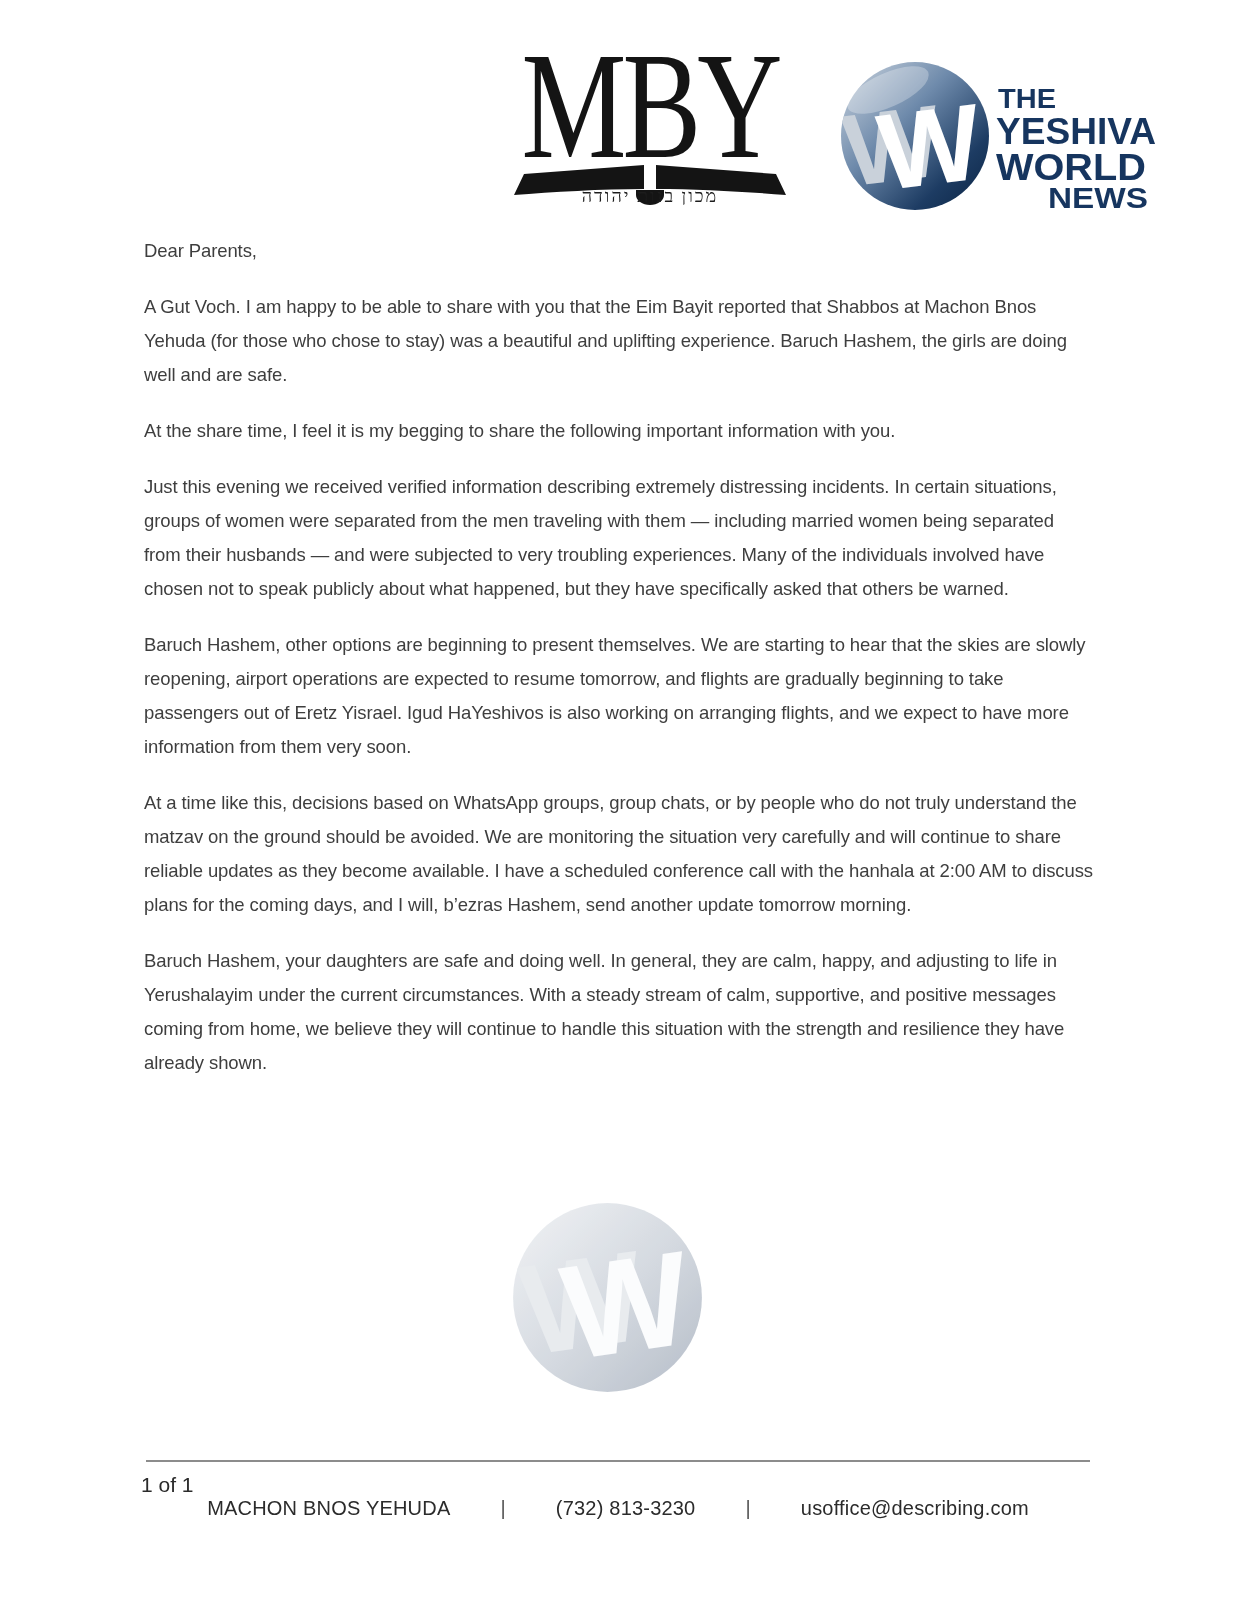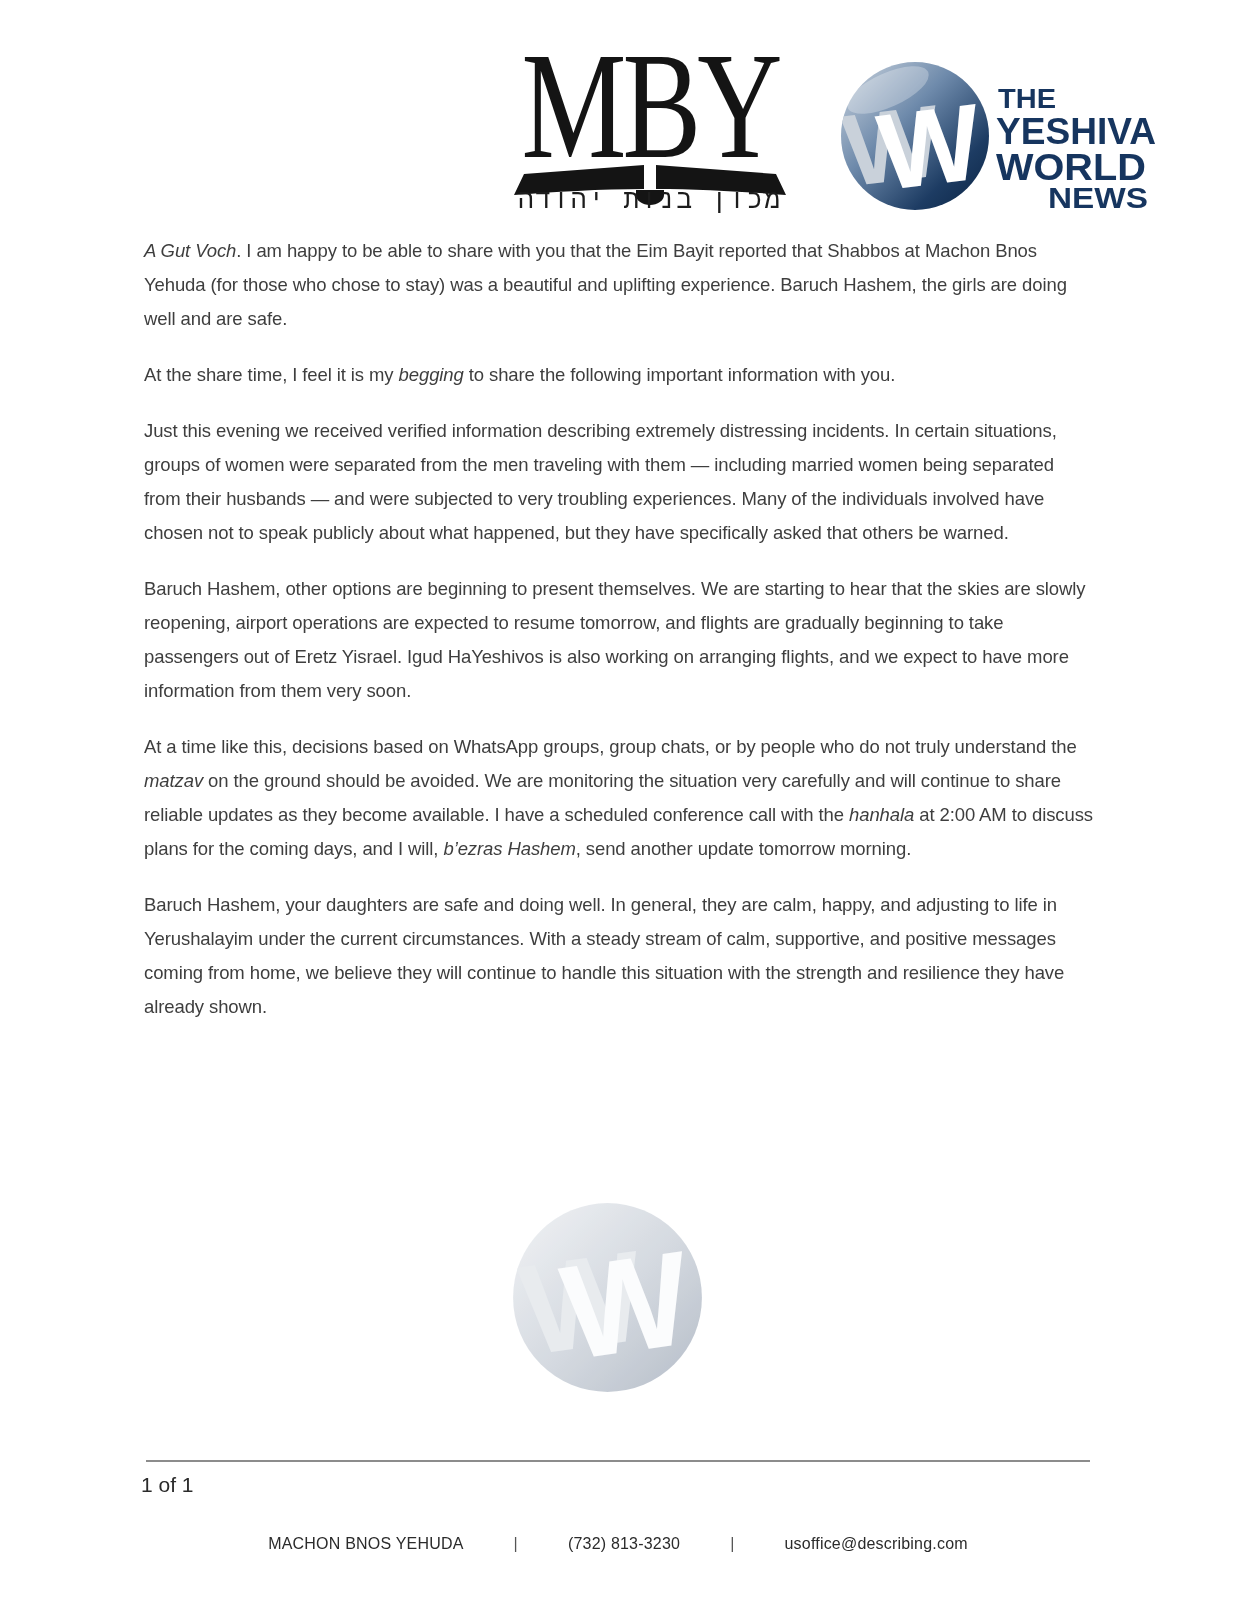--- a/index.html
+++ b/index.html
@@ -15,43 +15,43 @@
   .mby-word{
     position:absolute;top:0;left:0;width:300px;
     font-family:"Liberation Serif","DejaVu Serif",serif;
     font-size:118px;line-height:1;letter-spacing:-4px;
     transform:scaleY(1.30);transform-origin:center top;
     color:#141414;white-space:nowrap;
   }
   .mby-book{position:absolute;top:132px;left:10px;width:280px;height:46px;}
   .mby-hebrew{
     position:absolute;top:156px;left:0;width:300px;text-align:center;
-    font-family:Liberation Mono, monospace;
-    font-size:26px;color:#1c1c1c;letter-spacing:2px;
+    font-family:Liberation Serif, serif;
+    font-size:18px;color:#1c1c1c;letter-spacing:2px;
   }
   .ywn{position:absolute;left:836px;top:56px;width:322px;height:162px;}
   
   .watermark{position:absolute;left:510px;top:1200px;width:195px;height:195px;opacity:0.85;z-index:0;}
   
   .letter{
     position:absolute;left:144px;top:234px;width:950px;
     font-size:18.5px;line-height:34px;color:#3e3e3e;
     letter-spacing:-0.1px;z-index:1;
   }
   .letter p{margin:0 0 22px 0;}
   .run-normal{font-style:normal;}
-  .run-italic{font-style:italic;}
+  .run-italic{}
   .run-bold{font-weight:bold;color:#161616;}
   
   .footer-rule{position:absolute;left:146px;top:1460px;width:944px;height:0;border-top:2px solid #8c8c8c;}
   .page-indicator{position:absolute;left:141px;top:1473px;font-size:21px;color:#2b2b2b;}
   .footer-row{
     position:absolute;left:0;top:1497px;width:1236px;
     display:flex;justify-content:center;align-items:center;gap:50px;
-    font-size:16px;color:#2b2b2b;letter-spacing:0.2px;margin-top:38px;
+    font-size:20px;color:#2b2b2b;letter-spacing:0.2px;
   }
   .footer-sep{color:#555555;}
 </style>
 </head>
 <body>
 
 <div class="page">
 
   <svg class="watermark" viewBox="0 0 190 190" aria-hidden="true">
     <defs>
@@ -104,20 +104,21 @@
     </g>
     <g font-family="Liberation Sans, sans-serif" font-weight="bold" fill="#16355f">
       <text x="162" y="52" font-size="27" textLength="58" lengthAdjust="spacingAndGlyphs">THE</text>
       <text x="160" y="88" font-size="37" textLength="160" lengthAdjust="spacingAndGlyphs">YESHIVA</text>
       <text x="160" y="124" font-size="37" textLength="150" lengthAdjust="spacingAndGlyphs">WORLD</text>
       <text x="212" y="152" font-size="29" textLength="100" lengthAdjust="spacingAndGlyphs">NEWS</text>
     </g>
   </svg>
 
   <div class="letter">
+    <p>Dear Parents,</p>
     <div id="paragraphs">
         <p><span class="run-italic">A Gut Voch</span><span class="run-normal">. I am happy to be able to share with you that the Eim Bayit reported that Shabbos at Machon Bnos Yehuda (for those who chose to stay) was a beautiful and uplifting experience. Baruch Hashem, the girls are doing well and are safe.</span></p>
         <p><span class="run-normal">At the share time, I feel it is my </span><span class="run-italic">begging</span><span class="run-normal"> to share the following important information with you.</span></p>
         <p><span class="run-normal">Just this evening we received verified information describing extremely distressing incidents. In certain situations, groups of women were separated from the men traveling with them — including married women being separated from their husbands — and were subjected to very troubling experiences. Many of the individuals involved have chosen not to speak publicly about what happened, but they have specifically asked that others be warned.</span></p>
         <p><span class="run-normal">Baruch Hashem, other options are beginning to present themselves. We are starting to hear that the skies are slowly reopening, airport operations are expected to resume tomorrow, and flights are gradually beginning to take passengers out of Eretz Yisrael. Igud HaYeshivos is also working on arranging flights, and we expect to have more information from them very soon.</span></p>
         <p><span class="run-normal">At a time like this, decisions based on WhatsApp groups, group chats, or by people who do not truly understand the </span><span class="run-italic">matzav</span><span class="run-normal"> on the ground should be avoided. We are monitoring the situation very carefully and will continue to share reliable updates as they become available. I have a scheduled conference call with the </span><span class="run-italic">hanhala</span><span class="run-normal"> at 2:00 AM to discuss plans for the coming days, and I will, </span><span class="run-italic">b’ezras Hashem</span><span class="run-normal">, send another update tomorrow morning.</span></p>
         <p><span class="run-normal">Baruch Hashem, your daughters are safe and doing well. In general, they are calm, happy, and adjusting to life in Yerushalayim under the current circumstances. With a steady stream of calm, supportive, and positive messages coming from home, we believe they will continue to handle this situation with the strength and resilience they have already shown.</span></p>
       </div>
   </div>
 

